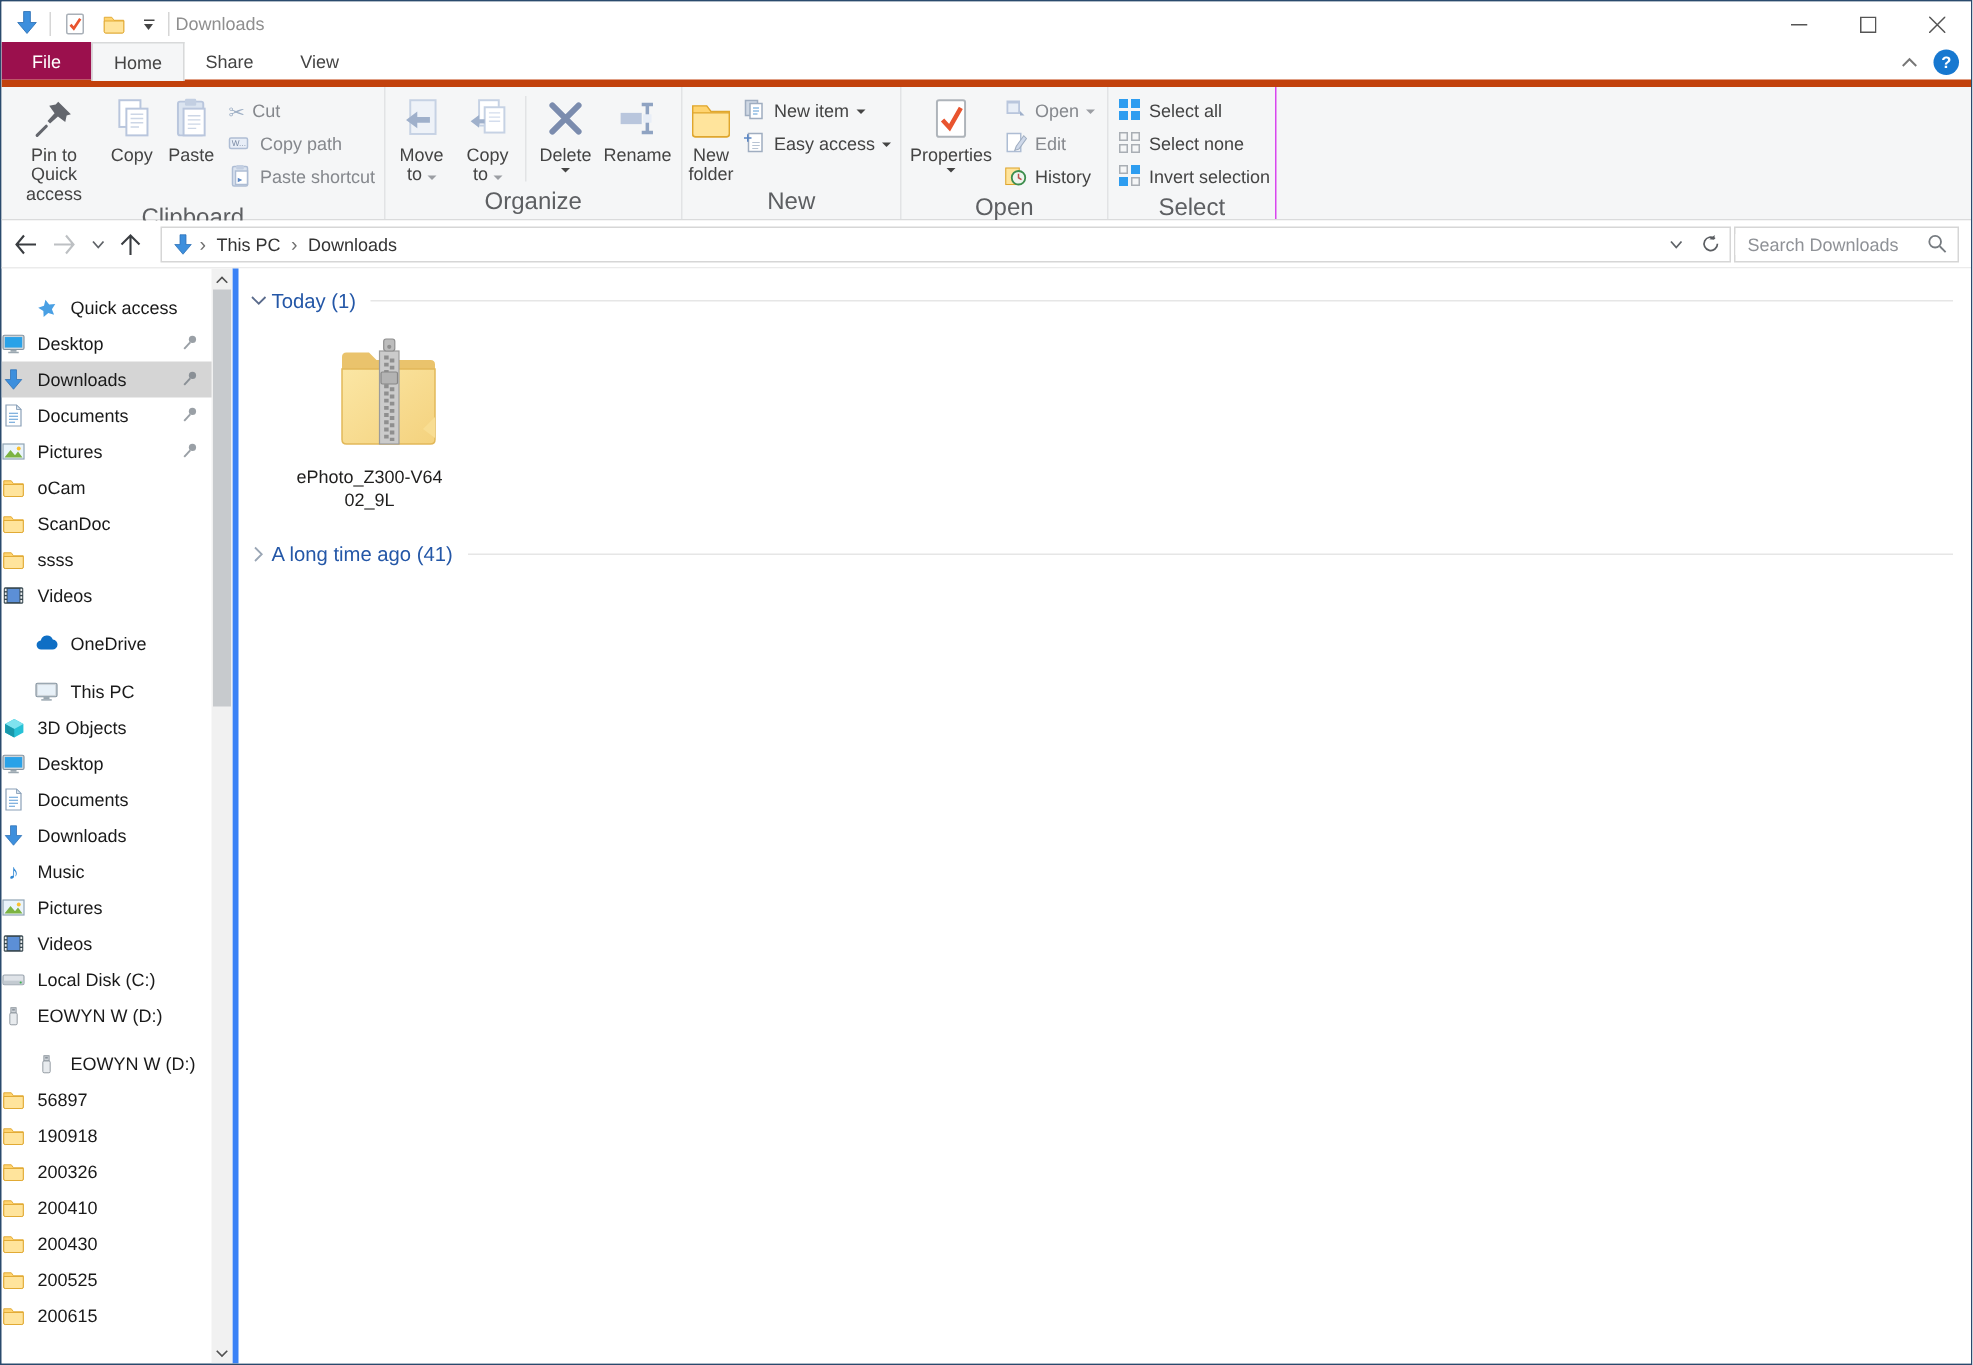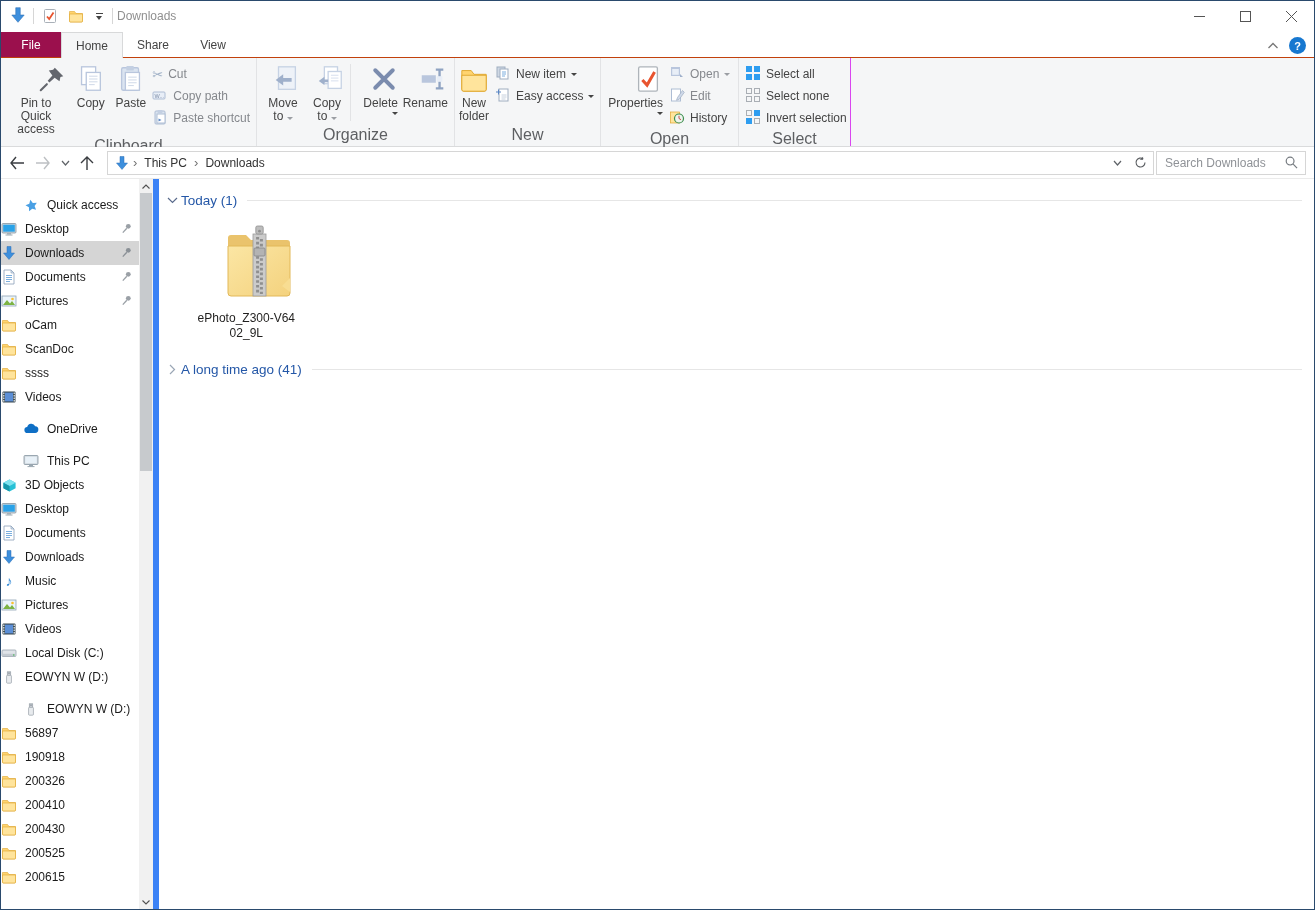--- a/index.html
+++ b/index.html
@@ -13,33 +13,33 @@
   .qat-sep { width:1px; height:16px; background:#d6d6d6; }
   .qat-btn { display:flex; align-items:center; justify-content:center; width:20px; height:22px; }
   .qat-caret { display:flex; flex-direction:column; align-items:center; width:14px; }
   .qat-caret .bar { width:7px; height:1px; background:#444; margin-bottom:2px; }
   .tri-down { width:0; height:0; border-left:3.5px solid transparent; border-right:3.5px solid transparent; border-top:4px solid #444; }
   .win-title { color:#8f8f8f; margin-left:4px; font-size:12px; }
   .win-controls { margin-left:auto; display:flex; height:30px; }
   .win-btn { width:46px; height:30px; display:flex; align-items:center; justify-content:center; }
 
   
-  .tabstrip { height:27px; display:flex; align-items:flex-end; background:#fff; border-bottom:1px solid #c2410c; flex:0 0 auto; position:relative; }
+  .tabstrip { height:27px; display:flex; align-items:flex-end; background:#fff; border-bottom:5px solid #c2410c; flex:0 0 auto; position:relative; }
   .tab { height:25px; min-width:60px; display:flex; align-items:center; justify-content:center; padding:0 14px; color:#444; }
   .tab-file { background:#9b104d; color:#fff; height:25px; }
   .tab-selected { background:#f5f6f7; border:1px solid #d8d9da; border-bottom:none; height:26px; margin-bottom:-1px; }
   .tabstrip-right { position:absolute; right:8px; bottom:3px; display:flex; align-items:center; gap:10px; }
   .help-circle { width:17px; height:17px; border-radius:50%; background:#1778d0; color:#fff; font-size:11px; font-weight:bold; display:flex; align-items:center; justify-content:center; }
 
   
   .ribbon { height:89px; background:#f5f6f7; border-bottom:1px solid #dadbdc; display:flex; flex:0 0 auto; }
   .rgroup { display:flex; flex-direction:column; border-right:1px solid #e2e3e5; padding:2px 2px 0 2px; }
   .rgroup-body { display:flex; flex:1 1 auto; align-items:flex-start; }
   .rgroup-label { text-align:center; color:#5d5f62; font-size:16px; padding:1px 0 2px 0; }
-  .bigbtn { display:flex; flex-direction:column; align-items:flex-end; padding:2px 2px 0 2px; }
+  .bigbtn { display:flex; flex-direction:column; align-items:center; padding:2px 2px 0 2px; }
   .bigbtn .bicon { height:34px; display:flex; align-items:center; justify-content:center; }
   .bigbtn .blabel { text-align:center; line-height:13px; margin-top:1px; }
   .caret-d { width:0; height:0; border-left:3px solid transparent; border-right:3px solid transparent; border-top:3.5px solid #444; display:inline-block; }
   .caret-gray { border-top-color:#9b9ea3; }
   .smallcol { display:flex; flex-direction:column; padding-top:3px; }
   .smallbtn { display:flex; align-items:center; gap:5px; height:22px; padding:0 4px; white-space:nowrap; }
   .smallbtn.disabled .slabel { color:#85888d; }
   .vdivider { width:1px; background:#e2e3e5; margin:4px 3px; align-self:stretch; }
 
   
@@ -48,21 +48,21 @@
   .addrbox { height:24px; border:1px solid #d6d6d6; background:#fff; display:flex; align-items:center; flex:1 1 auto; margin-left:6px; padding-left:4px; }
   .crumb { color:#333; padding:0 6px; white-space:nowrap; }
   .crumb-sep { color:#707070; font-size:13px; padding:0 1px; }
   .addr-right { margin-left:auto; display:flex; align-items:center; gap:2px; padding-right:2px; }
   .searchbox { width:150px; height:24px; border:1px solid #d6d6d6; display:flex; align-items:center; flex:0 0 auto; }
   .searchbox input { border:none; outline:none; flex:1 1 auto; font-family:"Liberation Sans",sans-serif; font-size:12px; color:#333; padding:0 4px 0 8px; min-width:0; }
   .searchbox input::placeholder { color:#8f9297; }
 
   
   .main { flex:1 1 auto; display:flex; min-height:0; }
-  .sidebar { width:158px; flex:0 0 auto; position:relative; border-right:6px solid #3b82f6; overflow:hidden; }
+  .sidebar { width:158px; flex:0 0 auto; position:relative; border-right:4px solid #3b82f6; overflow:hidden; }
   .navlist { padding-top:14px; width:144px; }
   .nav-row { height:24px; display:flex; align-items:center; position:relative; white-space:nowrap; }
   .nav-row .ico { width:16px; height:16px; display:flex; align-items:center; justify-content:center; flex:0 0 auto; }
   .nav-row .nlabel { margin-left:8px; color:#1a1a1a; }
   .lvl1 { padding-left:22px; }
   .lvl2 { }
   .nav-sel { background:#d5d5d5; }
   .pin { position:absolute; right:12px; top:5px; }
   .sect-gap { height:8px; }
   .sb-scroll { position:absolute; right:0; top:0; bottom:0; width:14px; background:#f1f1f1; }

